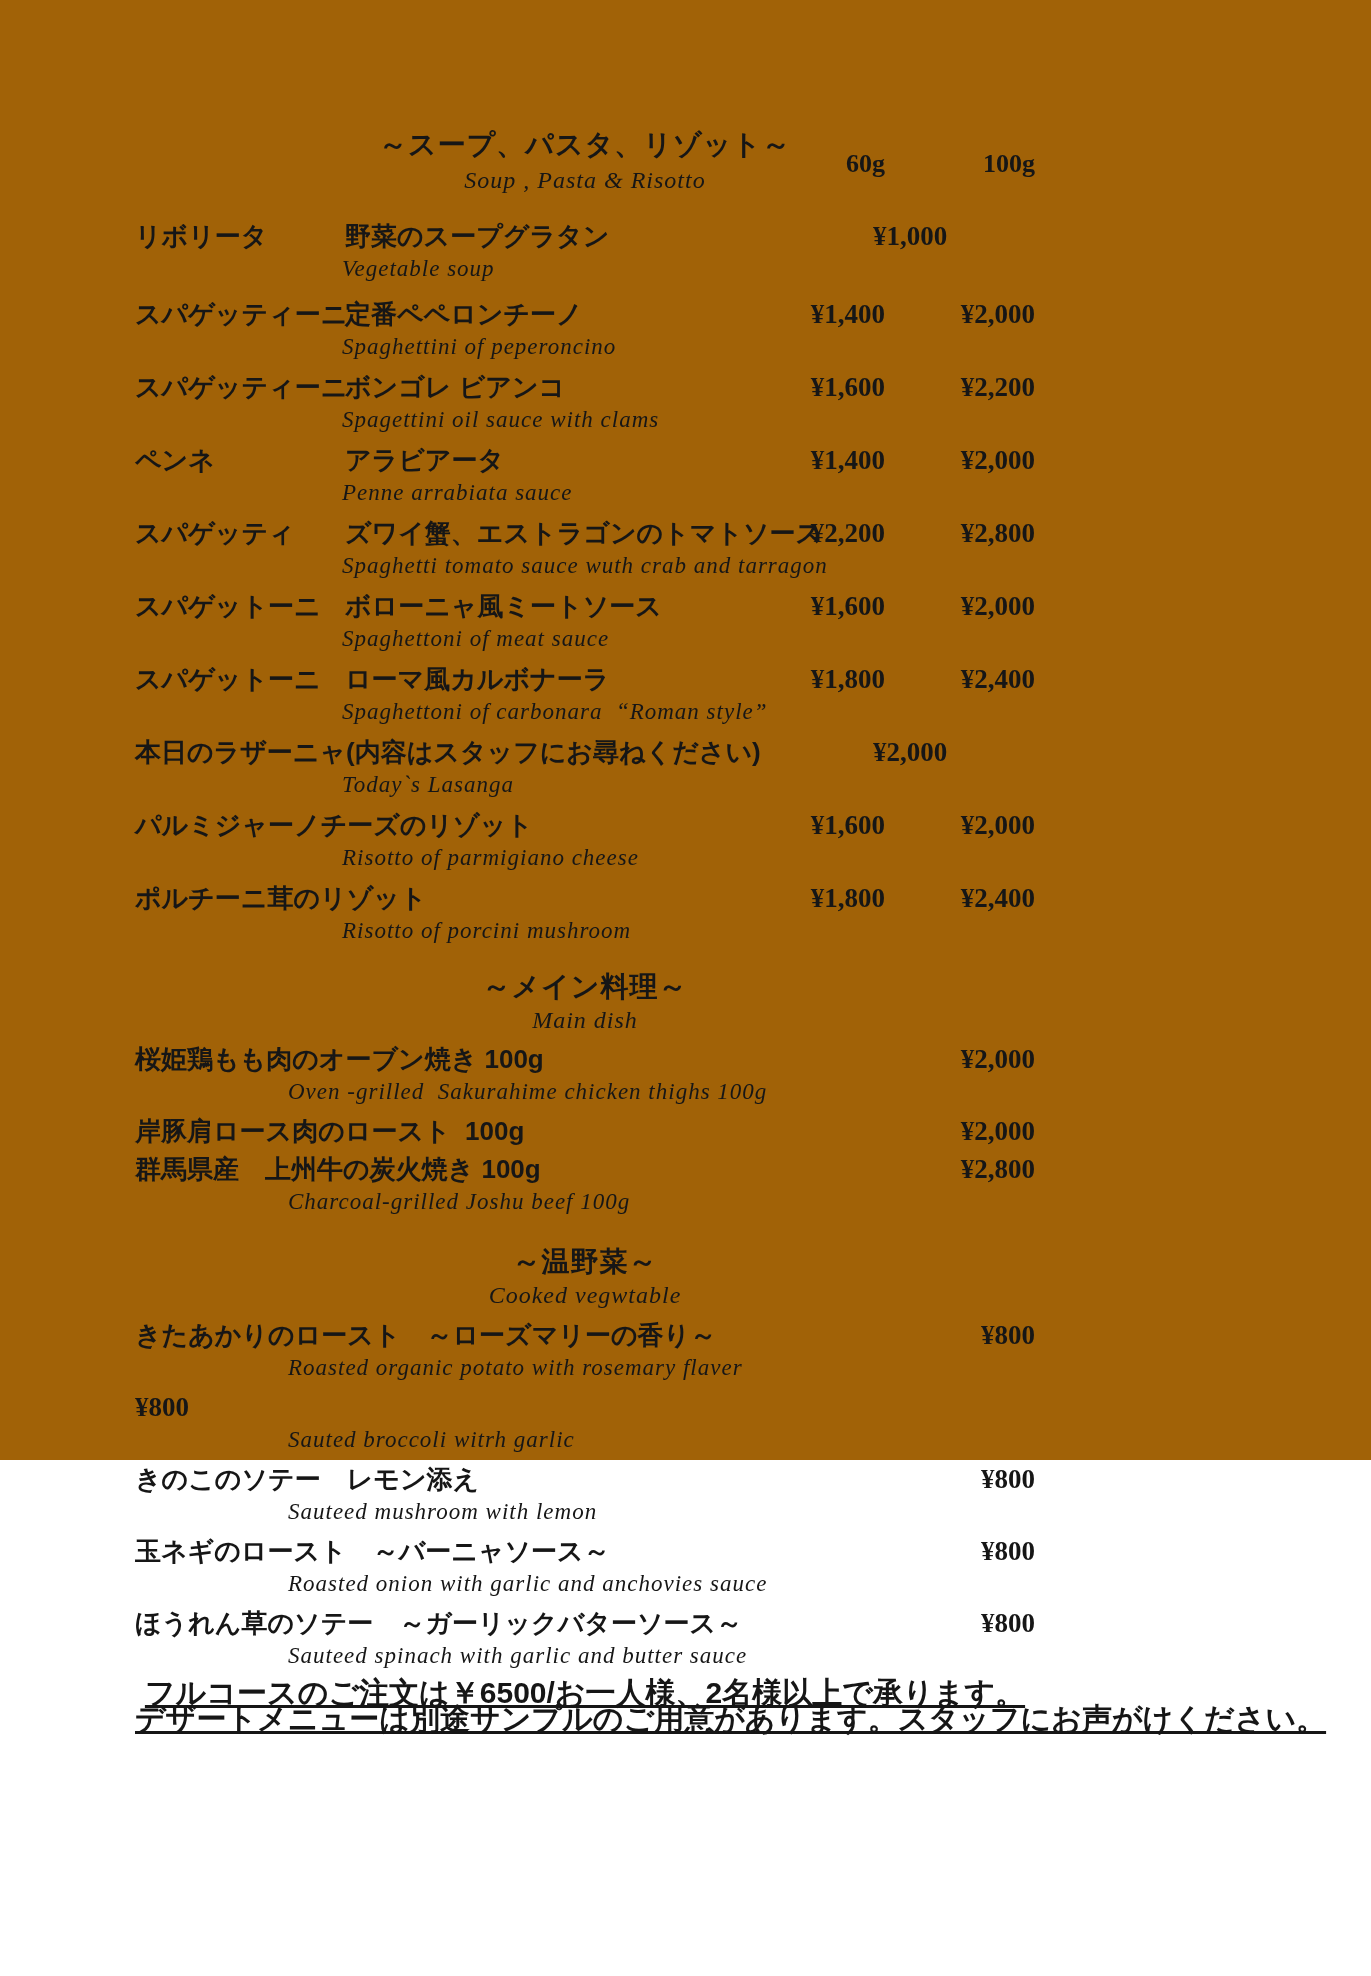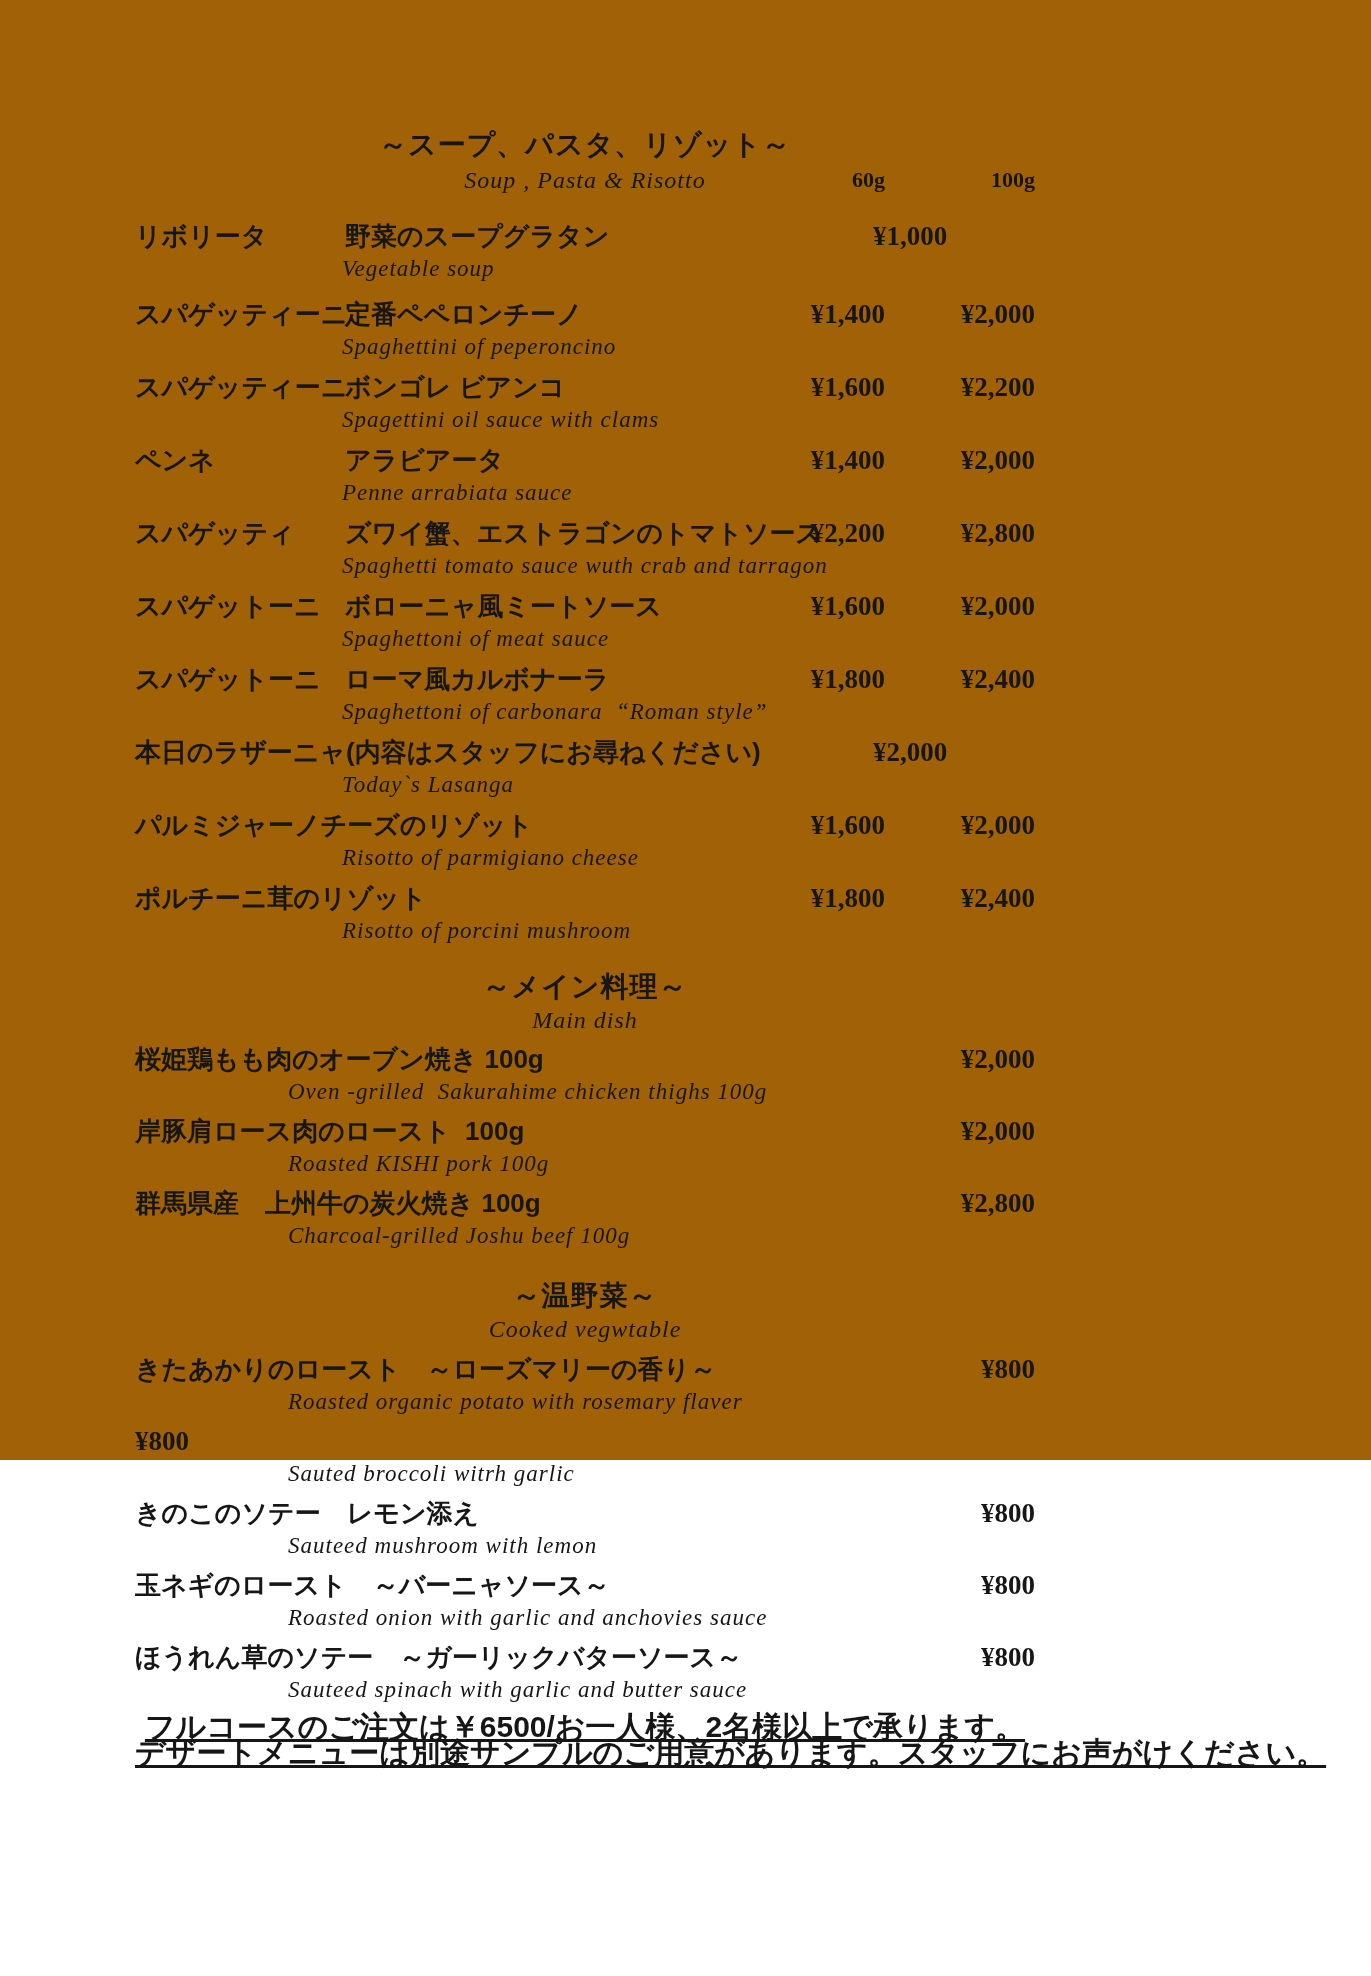--- a/index.html
+++ b/index.html
@@ -16,23 +16,23 @@
   
   .section-head { text-align:center; }
   .title-jp { font-size:28px; line-height:34px; font-weight:bold; letter-spacing:1px; white-space:pre; }
   .title-row { position:relative; line-height:36px; }
   .title-en {
     font-family:"Liberation Serif", serif; font-style:italic;
     font-size:24px; letter-spacing:1px; white-space:pre;
   }
   .head-pasta .title-row { margin-bottom:20px; }
   .col-head {
-    position:absolute; bottom:3px;
+    position:absolute; bottom:19px;
     font-family:"Liberation Serif", serif; font-style:normal; font-weight:bold;
-    font-size:22px; letter-spacing:0;margin-left:20px;
+    font-size:26px; letter-spacing:0;margin-left:20px;
   }
   .col-60  { right:150px; }
   .col-100 { right:0; }
   .head-main { margin-top:22px; margin-bottom:5px; }
   .head-veg  { margin-top:26px; margin-bottom:6px; }
   .head-main .title-row, .head-veg .title-row { line-height:33px; }
 
   
   .item { margin-bottom:8px; }
   .item.mb-xl { margin-bottom:13px; }
@@ -195,21 +195,20 @@
           <span class="price">¥2,000</span>
         </div>
         <div class="en en-simple">Oven -grilled  Sakurahime chicken thighs 100g</div>
       </div>
 
       <div class="item">
         <div class="jp-line simple">
           <span>岸豚肩ロース肉のロースト  100g</span>
           <span class="price">¥2,000</span>
         </div>
-        <div class="en en-simple">Roasted KISHI pork 100g</div>
       </div>
 
       <div class="item">
         <div class="jp-line simple">
           <span>群馬県産　上州牛の炭火焼き 100g</span>
           <span class="price">¥2,800</span>
         </div>
         <div class="en en-simple">Charcoal-grilled Joshu beef 100g</div>
       </div>
 

